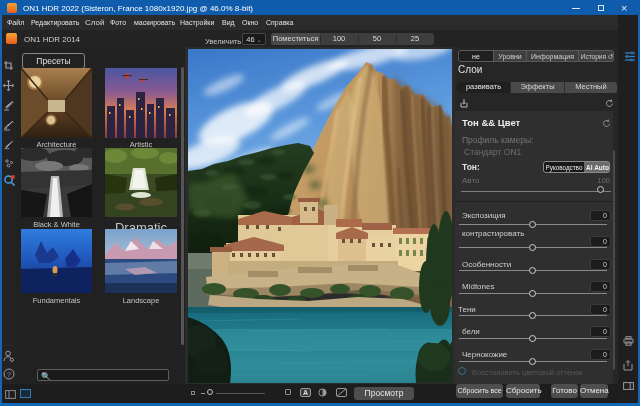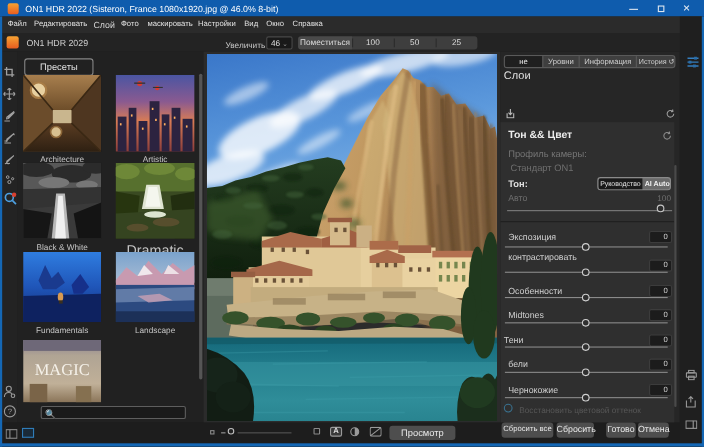--- a/index.html
+++ b/index.html
@@ -32,21 +32,21 @@
   <div class="abs txt" style="left:85px;top:18px;">Слой</div>
   <div class="abs mtxt" style="left:110px;top:18.5px;">Фото</div>
   <div class="abs mtxt" style="left:134px;top:18.5px;">маскировать</div>
   <div class="abs mtxt" style="left:180px;top:18.5px;">Настройки</div>
   <div class="abs mtxt" style="left:222px;top:18.5px;">Вид</div>
   <div class="abs mtxt" style="left:242px;top:18.5px;">Окно</div>
   <div class="abs mtxt" style="left:266px;top:18.5px;">Справка</div>
 
   <div class="abs" style="left:2px;top:30px;width:636px;height:17px;background:#232323;"></div>
   <div class="abs" style="left:6px;top:33px;width:11px;height:11px;border-radius:2px;background:linear-gradient(180deg,#f6a233,#e85d1f);"></div>
-  <div class="abs txt" style="left:24px;top:35px;color:#cfcfcf;">ON1 HDR 2029</div>
+  <div class="abs txt" style="left:24px;top:35px;color:#cfcfcf;">ON1 HDR 2014</div>
   <div class="abs" style="left:205px;top:36.5px;color:#c8c8c8;font-size:7.5px;">Увеличить</div>
   <div class="abs" style="left:242px;top:33px;width:24px;height:12px;background:#191919;border:1px solid #484848;border-radius:2px;color:#ddd;font-size:7.5px;line-height:11px;text-align:center;">46 <span style="font-size:6px;color:#999;">⌄</span></div>
   <div class="abs" style="left:271px;top:33px;width:163px;height:12px;background:#3e3e3e;border-radius:3px;overflow:hidden;">
     <div class="abs" style="left:0;top:0;width:49px;height:12px;background:#4a4a4a;color:#ddd;font-size:7.5px;line-height:12px;text-align:center;">Поместиться</div>
     <div class="abs" style="left:49px;top:2px;width:1px;height:8px;background:#2c2c2c;"></div>
     <div class="abs" style="left:49px;top:0;width:38px;color:#ddd;font-size:7.5px;line-height:12px;text-align:center;">100</div>
     <div class="abs" style="left:87px;top:2px;width:1px;height:8px;background:#2c2c2c;"></div>
     <div class="abs" style="left:87px;top:0;width:38px;color:#ddd;font-size:7.5px;line-height:12px;text-align:center;">50</div>
     <div class="abs" style="left:125px;top:2px;width:1px;height:8px;background:#2c2c2c;"></div>
     <div class="abs" style="left:125px;top:0;width:38px;color:#ddd;font-size:7.5px;line-height:12px;text-align:center;">25</div>
@@ -196,37 +196,20 @@
       <path d="M48,12 L58,20 L44,20 Z" fill="#ece0e6"></path>
       <rect y="30" width="72" height="34" fill="#2c4a80"></rect>
       <path d="M0,34 L72,32 L72,44 L0,46 Z" fill="#7890b8" opacity="0.7"></path>
       <path d="M20,40 L40,38 L52,44 L30,46 Z" fill="#c8a0b4" opacity="0.8"></path>
       <rect y="54" width="72" height="10" fill="#1c3058"></rect>
       </svg>
     </div>
     <div class="abs txt" style="left:5px;top:249px;width:71px;text-align:center;color:#c4c4c4;font-size:7.5px;">Fundamentals</div>
     <div class="abs txt" style="left:89px;top:249px;width:72px;text-align:center;color:#c4c4c4;font-size:7.5px;">Landscape</div>
 
-    <div class="abs" style="left:5px;top:262px;width:71px;height:57px;overflow:hidden;">
-      <svg width="71" height="57">
-          <defs>
-        <linearGradient id="mg" x1="0" y1="0" x2="0" y2="1">
-          <stop offset="0" stop-color="#8a8090"></stop>
-              <stop offset="0.25" stop-color="#b0a494"></stop>
-          <stop offset="0.7" stop-color="#c0b098"></stop>
-              <stop offset="1" stop-color="#8a7458"></stop>
-        </linearGradient>
-          </defs>
-      <rect width="71" height="57" fill="url(#mg)"></rect>
-      <rect y="0" width="71" height="10" fill="#6e6878"></rect>
-      <rect x="6" y="40" width="16" height="17" fill="#7a6448"></rect>
-      <rect x="48" y="42" width="14" height="15" fill="#857050"></rect>
-      <text x="35.5" y="32" text-anchor="middle" font-family="Liberation Serif, serif" font-size="15" fill="#f4f0e8">MAGIC</text>
-      </svg>
-    </div>
 
     <div class="abs" style="left:21px;top:322px;width:132px;height:12px;border:1px solid #5e5e5e;border-radius:2px;background:#1a1a1a;">
       <span style="position:absolute;left:3px;top:2px;color:#8a8a8a;font-size:8px;">🔍</span>
       <span style="position:absolute;left:15px;top:1.5px;color:#6e6e6e;font-size:7.5px;margin-top:24px;">Поиск</span>
     </div>
 
     <div class="abs" style="left:165px;top:20px;width:3px;height:278px;background:#555;border-radius:2px;"></div>
   </div>
 
   <div class="abs" style="left:185px;top:47px;width:270px;height:337px;background:#2b2b2b;"></div>
@@ -476,20 +459,25 @@
   <div class="abs" id="rightpanel" style="left:455px;top:47px;width:163px;height:337px;background:#262626;">
 
     <div class="abs" style="left:3px;top:3px;width:156px;height:12px;border:1px solid #5a5a5a;border-radius:3px;background:#3f3f3f;overflow:hidden;">
       <div class="abs" style="left:0;top:0;width:34px;height:12px;background:#1f1f1f;color:#e8e8e8;font-size:7px;line-height:11px;text-align:center;">не</div>
       <div class="abs" style="left:34px;top:0;width:33px;height:12px;border-left:1px solid #5a5a5a;color:#cfcfcf;font-size:7px;line-height:11px;text-align:center;">Уровни</div>
       <div class="abs" style="left:67px;top:0;width:52px;height:12px;border-left:1px solid #5a5a5a;color:#cfcfcf;font-size:7px;line-height:11px;text-align:center;">Информация</div>
       <div class="abs" style="left:119px;top:0;width:37px;height:12px;border-left:1px solid #5a5a5a;color:#cfcfcf;font-size:6.5px;line-height:11px;text-align:center;">История ↺</div>
     </div>
     <div class="abs" style="left:3px;top:17px;color:#e0e0e0;font-size:10px;">Слои</div>
 
+    <div class="abs" style="left:2px;top:35px;width:160px;height:11px;border-radius:3px;background:#4a4a4a;overflow:hidden;">
+      <div class="abs" style="left:0;top:0;width:53px;height:11px;background:#1f1f1f;color:#e8e8e8;font-size:7.5px;line-height:10px;text-align:center;">развивать</div>
+      <div class="abs" style="left:53px;top:0;width:54px;height:11px;border-left:1px solid #2e2e2e;color:#d8d8d8;font-size:7.5px;line-height:10px;text-align:center;">Эффекты</div>
+      <div class="abs" style="left:107px;top:0;width:53px;height:11px;border-left:1px solid #2e2e2e;color:#d8d8d8;font-size:7.5px;line-height:10px;text-align:center;">Местный</div>
+    </div>
 
     <svg class="abs" style="left:4px;top:51px;" width="10" height="10" viewBox="0 0 10 10">
       <path d="M2,5 L2,9 L8,9 L8,5" fill="none" stroke="#b8b8b8" stroke-width="1"></path>
       <path d="M5,1 L5,6 M3.2,4.4 L5,6.2 L6.8,4.4" fill="none" stroke="#b8b8b8" stroke-width="1"></path>
     </svg>
     <svg class="abs" style="left:150px;top:52px;" width="9" height="9" viewBox="0 0 9 9">
       <path d="M7.5,4.5 a3,3 0 1 1 -1,-2.3 M6.5,0.6 L6.7,2.4 L5,2.6" fill="none" stroke="#9a9a9a" stroke-width="1"></path>
     </svg>
 
     <div class="abs" style="left:0;top:64px;width:158px;height:273px;background:#2f2f2f;"></div>

